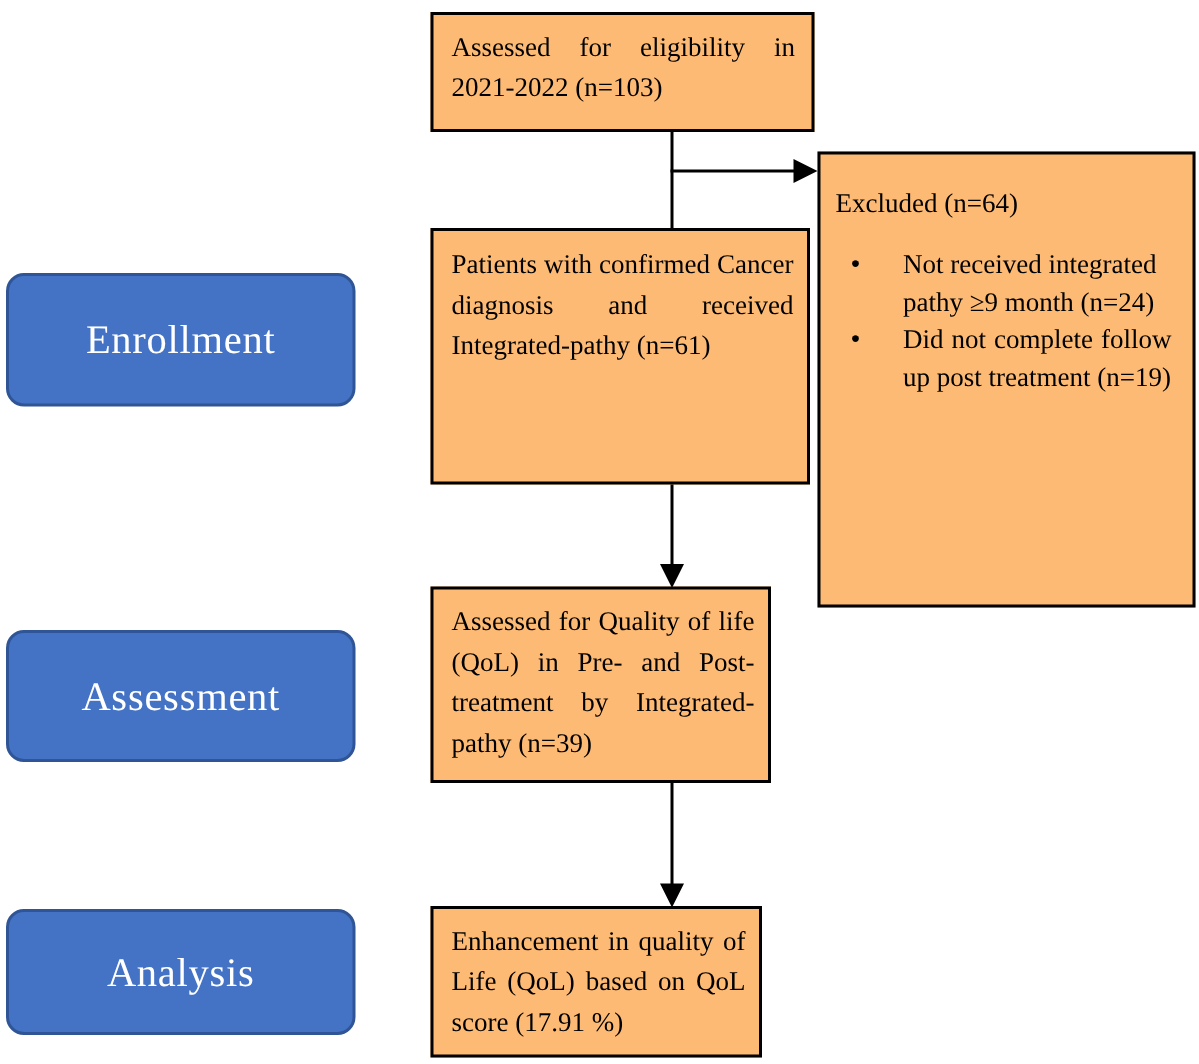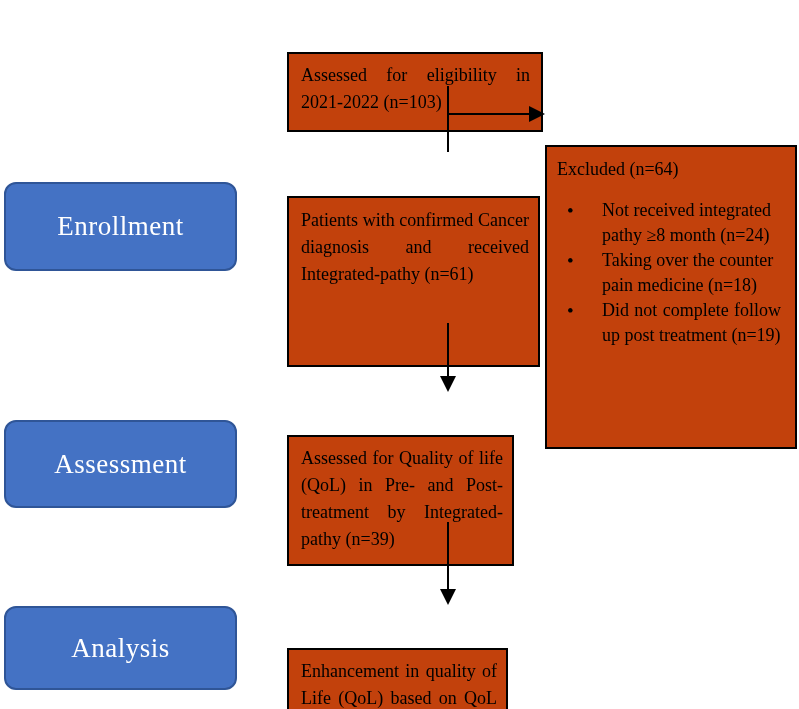--- a/index.html
+++ b/index.html
@@ -11,36 +11,35 @@
   .diagram {
     position: relative;
     width: 799px;
     height: 709px;
     background: var(--background, #ffffff);
     overflow: hidden;
   }
   
   .box {
     position: absolute;
-    background: #c2410c;
+    background: #fdba74;
     border: 2px solid var(--box-border, #000000);
-    margin-top: 44px;
   }
   .box-text {
     font-size: 18px;
     line-height: 27px;
     color: var(--text, #000000);
     text-align: justify;
   }
   .box-eligibility { left: 287px; top: 8px;   width: 256px; height: 80px;  padding: 8px 11px 6px 12px; }
   .box-enrolled    { left: 287px; top: 152px; width: 253px; height: 171px; padding: 9px 9px 6px 12px; }
   .box-qol         { left: 287px; top: 391px; width: 227px; height: 131px; padding: 8px 9px 6px 12px; }
   .box-analysis    { left: 287px; top: 604px; width: 221px; height: 101px; padding: 8px 9px 6px 12px; }
   
-  .box-excluded    { left: 545px; top: 101px; width: 252px; height: 304px; padding: 10px 14px 8px 10px; }
+  .box-excluded    { left: 545px; top: 101px; width: 252px; height: 304px; padding: 20px 14px 8px 10px; }
   .excluded-title {
     font-size: 18px;
     line-height: 25px;
     text-align: left;
   }
   .excluded-list {
     list-style: none;
     margin-top: 16px;
     padding-left: 8px;
   }
@@ -118,22 +117,21 @@
     <span class="pill-label">Assessment</span>
   </div>
 
   <div class="box box-eligibility">
     <p class="box-text">Assessed for eligibility in 2021-2022 (n=103)</p>
   </div>
 
   <div class="box box-excluded">
     <p class="excluded-title">Excluded (n=64)</p>
     <ul class="excluded-list">
-      <li>Not received integrated pathy ≥8 month (n=24)</li>
-      <li>Taking over the counter pain medicine (n=18)</li>
+      <li>Not received integrated pathy ≥9 month (n=24)</li>
       <li class="justify">Did not complete follow up post treatment (n=19)</li>
     </ul>
   </div>
 
   <div class="box box-enrolled">
     <p class="box-text">Patients with confirmed Cancer diagnosis and received Integrated-pathy (n=61)</p>
   </div>
 
   <div class="box box-qol">
     <p class="box-text">Assessed for Quality of life (QoL) in Pre- and Post-treatment by Integrated-pathy (n=39)</p>

